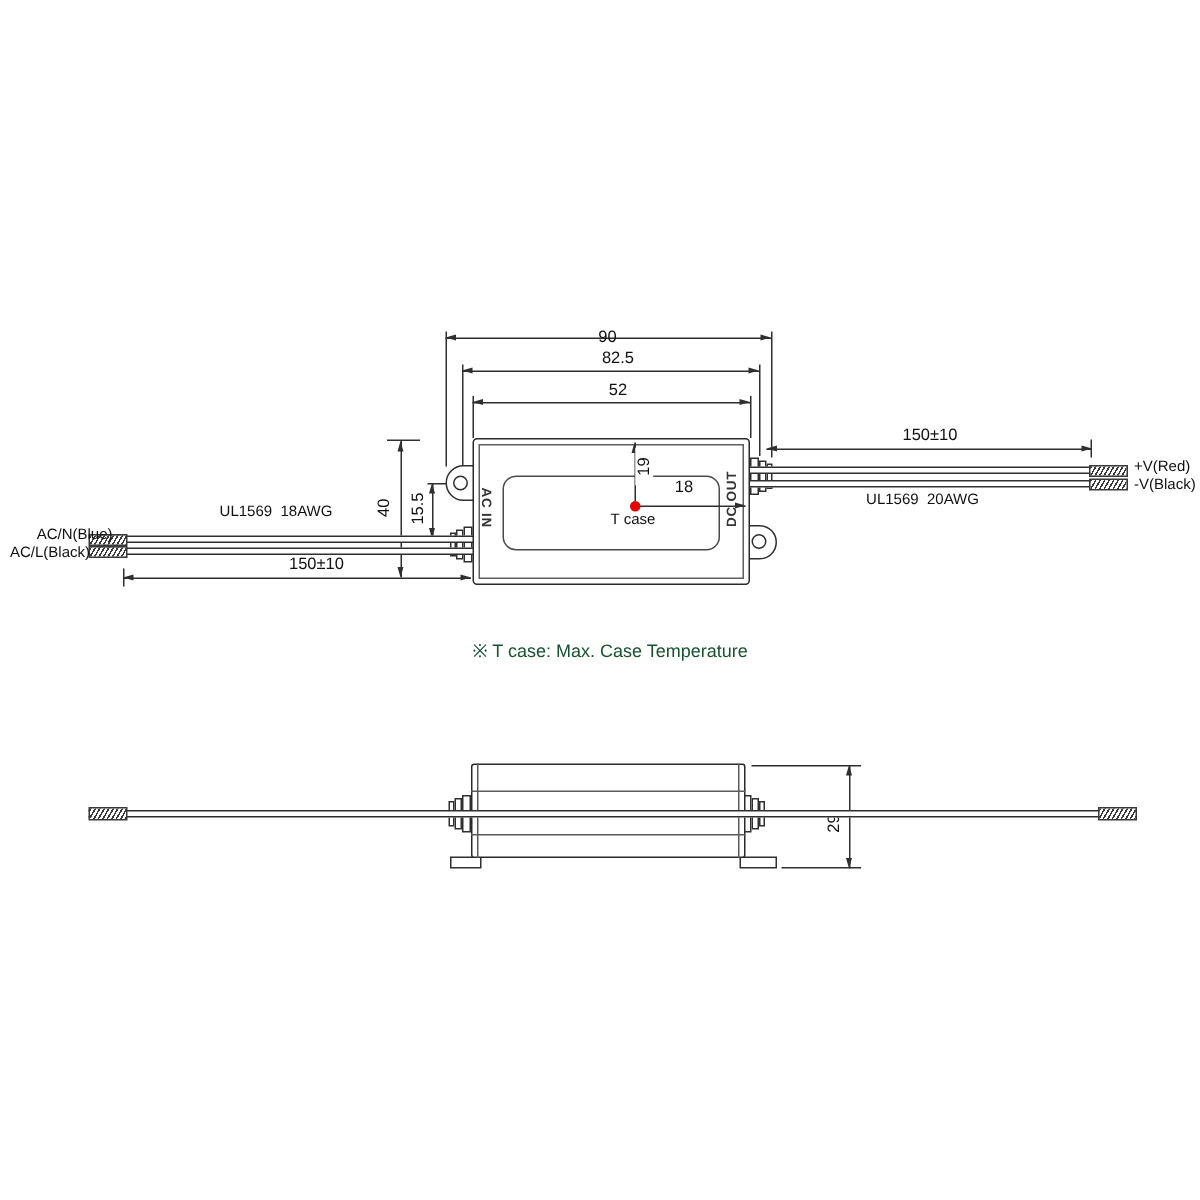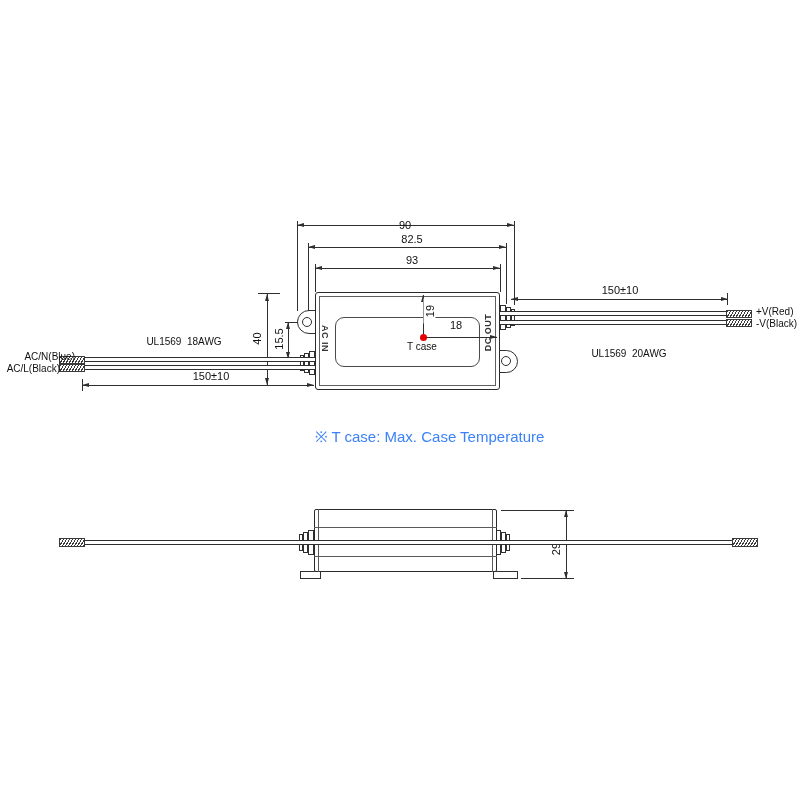--- a/index.html
+++ b/index.html
@@ -29,21 +29,21 @@
   .recess { position:absolute; border:1px solid #4a4a4a; border-radius:9px; background:#fff; }
   .ear { position:absolute; border:1.3px solid #2f2f2f; background:#fff; }
   .hole { position:absolute; border:1.2px solid #2f2f2f; border-radius:50%; background:#fff; }
   .bar { position:absolute; border:1.1px solid #2f2f2f; background:#fff; }
   .wire { position:absolute; border-top:1.1px solid #2f2f2f; border-bottom:1.1px solid #2f2f2f; background:#fff; }
   .hatch { position:absolute; border:1px solid #3a3a3a;
            background:repeating-linear-gradient(120deg,#3a3a3a 0 1px,#ffffff 1px 2.6px); }
   .dot { position:absolute; border-radius:50%; background:#e60000; }
   .z1{z-index:1}.z2{z-index:2}.z3{z-index:3}.z4{z-index:4}.z5{z-index:5}.z6{z-index:6}
   .caselbl { font-size:9px; font-weight:600; letter-spacing:0.5px; color:#333; text-align:center; }
-  .note { font-size:15px; color:#3b82f6; }
+  .note { font-size:12px; color:#14532d; }
 </style>
 </head>
 <body>
 
 <div id="canvas">
 
   <div class="vl" style="left:297px;top:221px;height:90px;"></div>
   <div class="vl" style="left:514px;top:221px;height:84px;"></div>
   <div class="vl" style="left:308px;top:243px;height:68px;"></div>
   <div class="vl" style="left:506px;top:243px;height:61px;"></div>
@@ -56,21 +56,21 @@
   <div class="t c" style="left:390px;top:219px;width:30px;">90</div>
 
   <div class="hl" style="left:308px;top:247px;width:198px;"></div>
   <div class="ar l" style="left:308px;top:244.5px;"></div>
   <div class="ar r" style="left:499px;top:244.5px;"></div>
   <div class="t c" style="left:392px;top:233px;width:40px;">82.5</div>
 
   <div class="hl" style="left:315px;top:268px;width:185px;"></div>
   <div class="ar l" style="left:315px;top:265.5px;"></div>
   <div class="ar r" style="left:493px;top:265.5px;"></div>
-  <div class="t c" style="left:397px;top:254px;width:30px;">93</div>
+  <div class="t c" style="left:397px;top:254px;width:30px;">52</div>
 
   <div class="hl" style="left:258px;top:292.5px;width:22px;"></div>
   <div class="vl" style="left:267px;top:294px;height:91px;"></div>
   <div class="ar u" style="left:264.5px;top:294px;"></div>
   <div class="ar d" style="left:264.5px;top:378px;"></div>
   <div class="t c rotl bgw" style="left:242px;top:332px;width:30px;height:13px;">40</div>
 
   <div class="hl" style="left:283px;top:321.5px;width:20px;"></div>
   <div class="vl" style="left:288px;top:322px;height:37px;"></div>
   <div class="ar u" style="left:285.5px;top:322px;"></div>
@@ -122,21 +122,21 @@
 
   <div class="hl z4" style="left:511px;top:299px;width:217px;"></div>
   <div class="vl z4" style="left:727px;top:293px;height:12px;"></div>
   <div class="ar l z4" style="left:511px;top:296.5px;"></div>
   <div class="ar r z4" style="left:721px;top:296.5px;"></div>
   <div class="t c z6" style="left:585px;top:284px;width:70px;">150±10</div>
 
   <div class="t rgt sm z6" style="left:4px;top:351px;width:54px;margin-left:17px;">AC/N(Blue)</div>
   <div class="t rgt sm z6" style="left:0px;top:363px;width:60px;">AC/L(Black)</div>
   <div class="t c sm pre z6" style="left:138px;top:336px;width:92px;">UL1569  18AWG</div>
-  <div class="t c sm pre z6" style="left:583px;top:328px;width:92px;margin-top:20px;">UL1569  20AWG</div>
+  <div class="t c sm pre z6" style="left:569px;top:328px;width:92px;">UL1569  20AWG</div>
   <div class="t sm z6" style="left:756px;top:306px;width:50px;">+V(Red)</div>
   <div class="t sm z6" style="left:756px;top:318px;width:54px;">-V(Black)</div>
 
   <div class="t note z6" style="left:315px;top:428px;">※ T case: Max. Case Temperature</div>
 
   <div class="bar z1" style="left:300px;top:571px;width:21px;height:8px;"></div>
   <div class="bar z1" style="left:493px;top:571px;width:25px;height:8px;"></div>
   <div class="bar z1" style="left:308px;top:530px;width:6px;height:25px;"></div>
   <div class="bar z1" style="left:303px;top:532px;width:5px;height:21px;"></div>
   <div class="bar z1" style="left:299px;top:534px;width:4px;height:17px;"></div>

